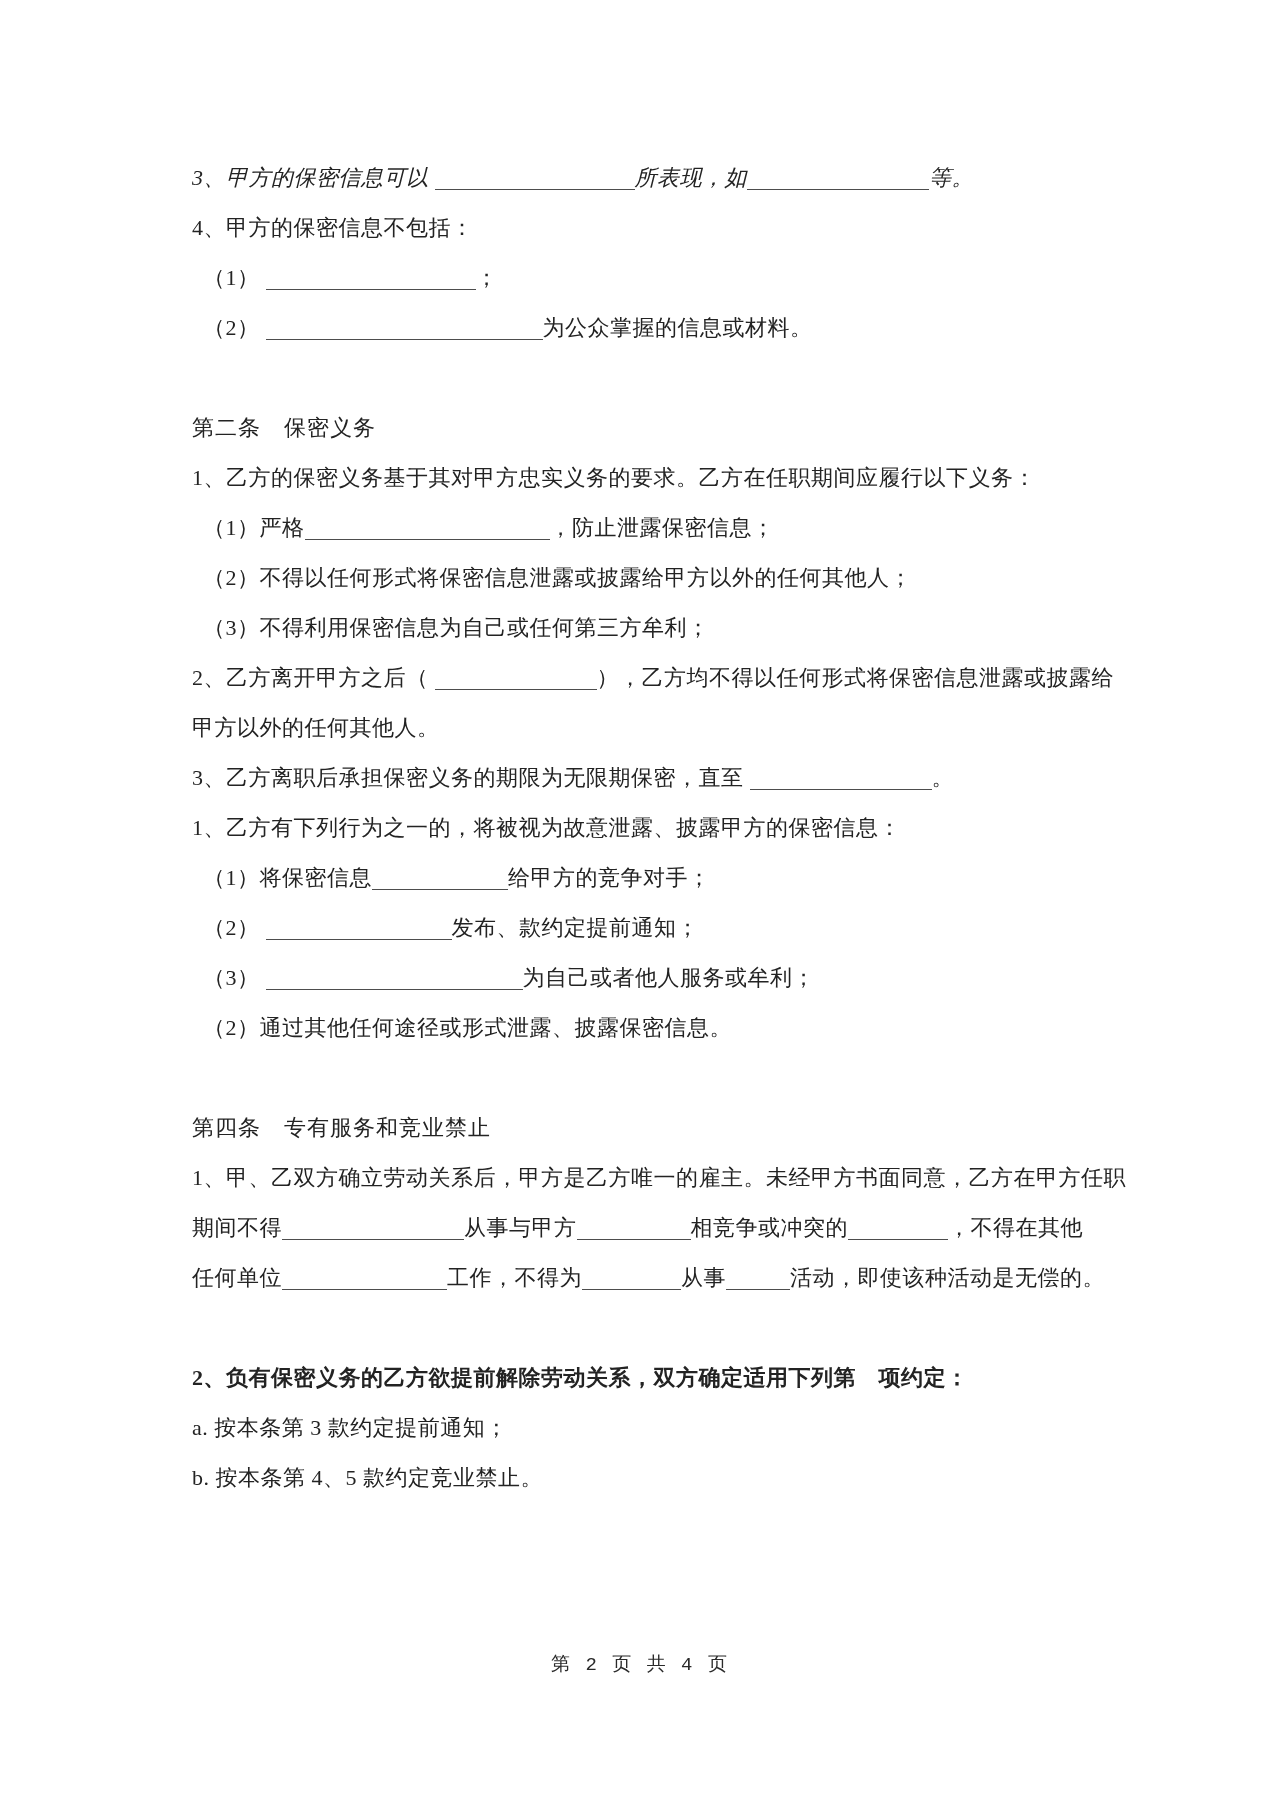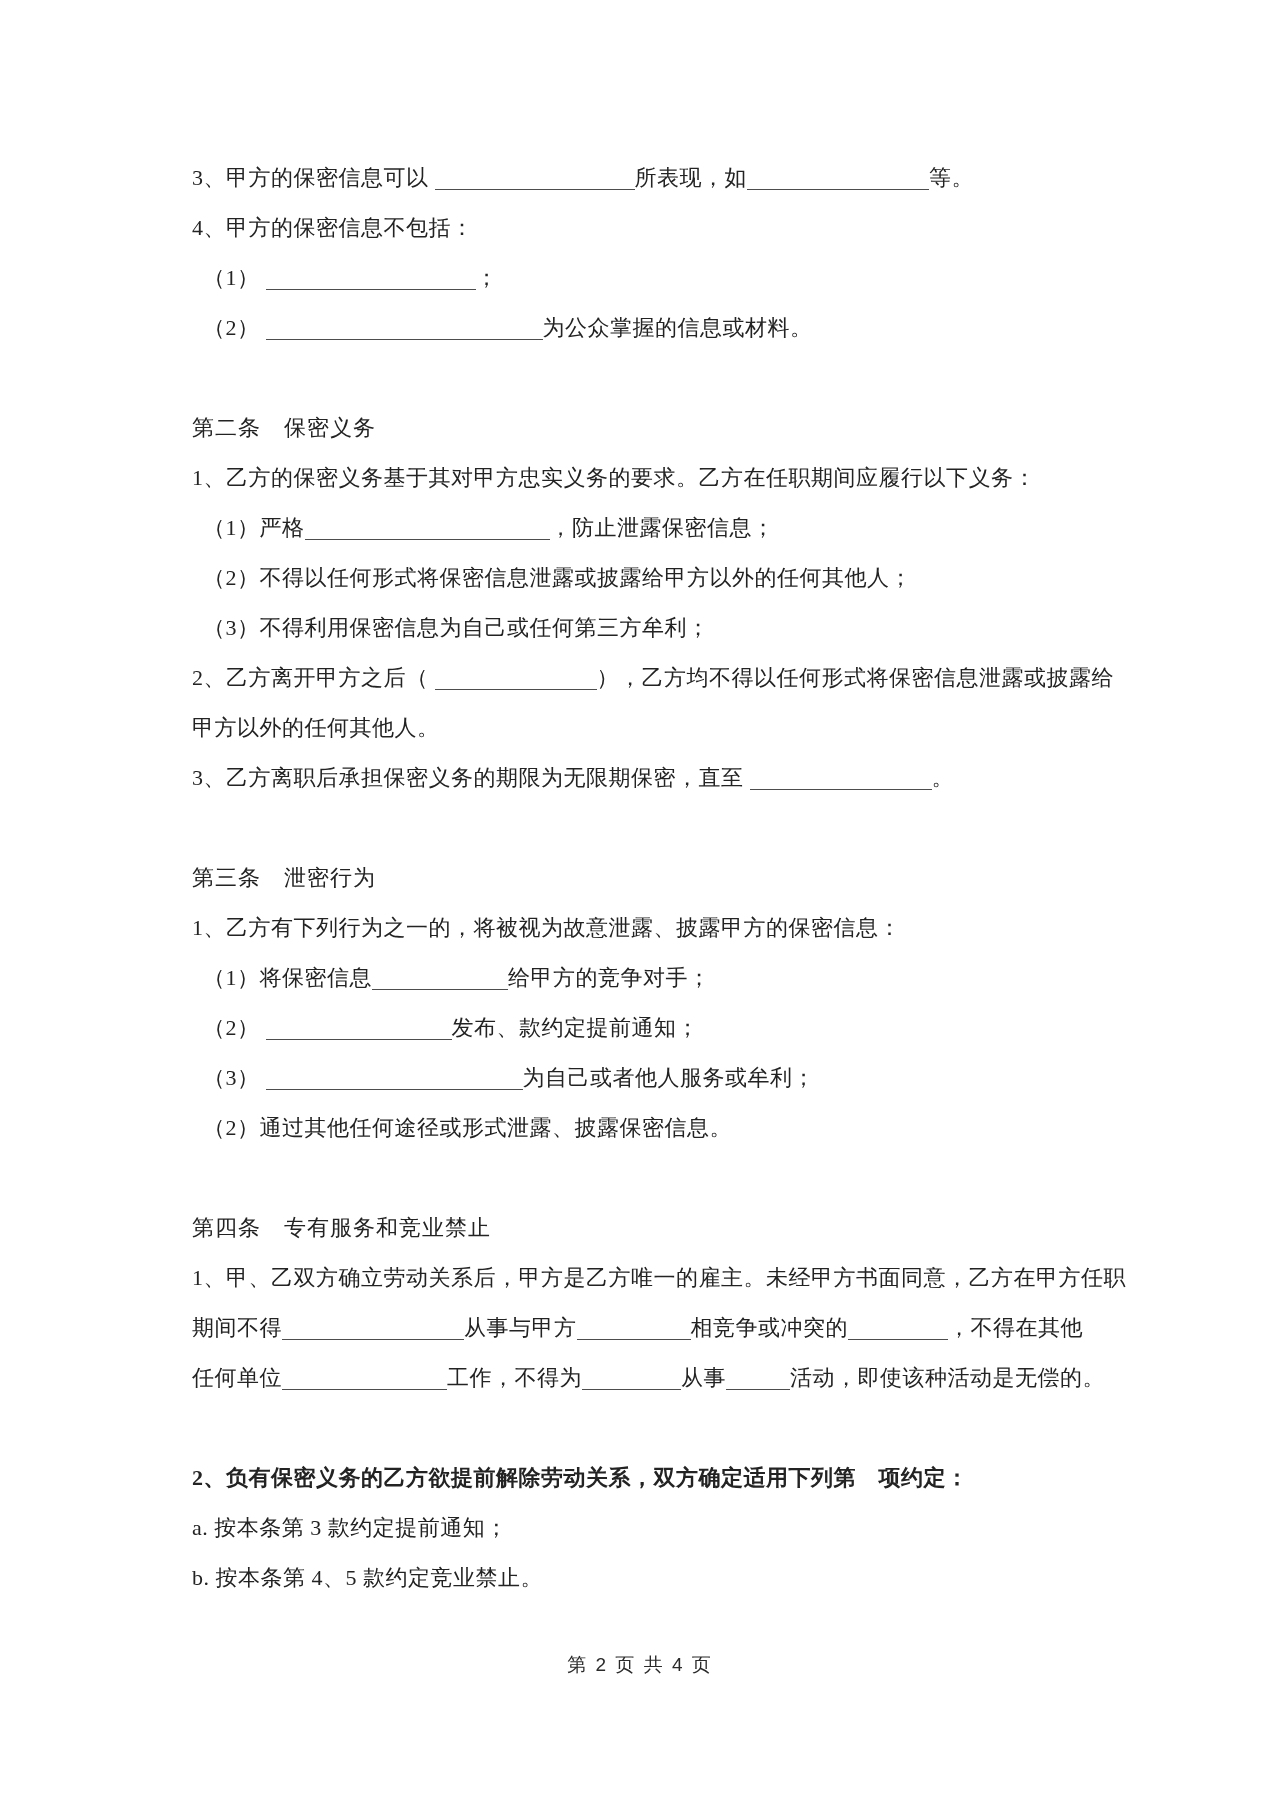--- a/index.html
+++ b/index.html
@@ -6,32 +6,32 @@
   body{
     width:1280px;height:1810px;position:relative;background:#ffffff;
     font-family:"Liberation Serif","DejaVu Serif",serif;
     overflow:hidden;
   }
   .doc{
     position:absolute;left:192px;top:0;width:930px;
     color:#232323;font-size:22px;line-height:50px;letter-spacing:.5px;
   }
   .line{margin:0;white-space:nowrap;}
-  .first{margin-top:153px;}
+  .first{margin-top:153px;font-style:italic;}
   .gap{margin-top:50px;font-weight:bold;}
   .indent{padding-left:11px;}
   .h{font-weight:400;letter-spacing:1px;}
   .blank{
     display:inline-block;height:22px;vertical-align:-5px;
     border-bottom:1px solid #4d4d4d;
   }
   .footer{
     position:absolute;left:0;top:1645px;width:1280px;height:40px;
     text-align:center;font-size:19px;line-height:40px;color:#2a2a2a;
-    letter-spacing:2px;font-family:Liberation Sans, sans-serif;
+    letter-spacing:2px;font-family:Liberation Mono, monospace;
   }
 </style>
 </head>
 <body>
 
 <div class="doc">
 
   <p class="line first"><span>3、甲方的保密信息可以 </span><span class="blank" style="width:200px"></span><span>所表现，如</span><span class="blank" style="width:182px"></span><span>等。</span></p>
 
   <p class="line">4、甲方的保密信息不包括：</p>
@@ -49,21 +49,20 @@
   <p class="line indent">（2）不得以任何形式将保密信息泄露或披露给甲方以外的任何其他人；</p>
 
   <p class="line indent">（3）不得利用保密信息为自己或任何第三方牟利；</p>
 
   <p class="line"><span>2、乙方离开甲方之后（ </span><span class="blank" style="width:162px"></span><span>），乙方均不得以任何形式将保密信息泄露或披露给</span></p>
 
   <p class="line">甲方以外的任何其他人。</p>
 
   <p class="line"><span>3、乙方离职后承担保密义务的期限为无限期保密，直至 </span><span class="blank" style="width:182px"></span><span>。</span></p>
 
-  <p class="line h gap">第三条　泄密行为</p>
 
   <p class="line">1、乙方有下列行为之一的，将被视为故意泄露、披露甲方的保密信息：</p>
 
   <p class="line indent"><span>（1）将保密信息</span><span class="blank" style="width:136px"></span><span>给甲方的竞争对手；</span></p>
 
   <p class="line indent"><span>（2） </span><span class="blank" style="width:186px"></span><span>发布、款约定提前通知；</span></p>
 
   <p class="line indent"><span>（3） </span><span class="blank" style="width:257px"></span><span>为自己或者他人服务或牟利；</span></p>
 
   <p class="line indent">（2）通过其他任何途径或形式泄露、披露保密信息。</p>

